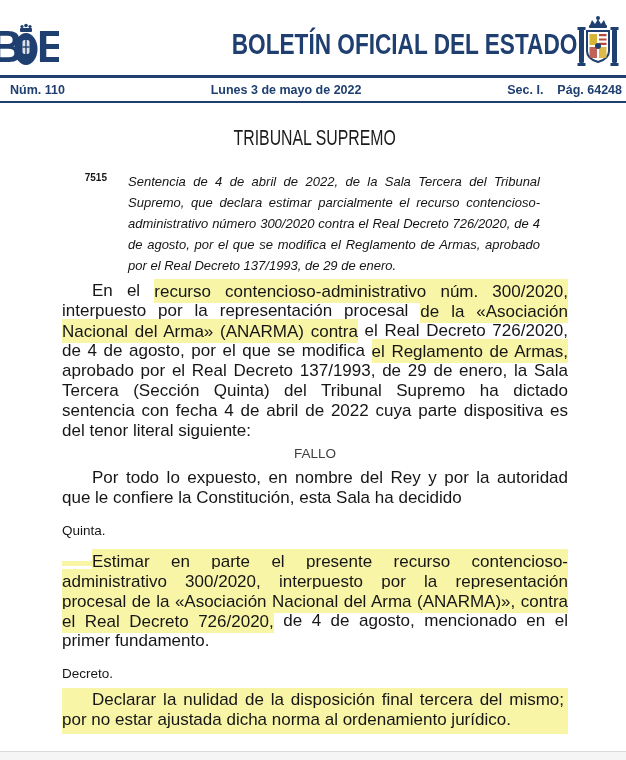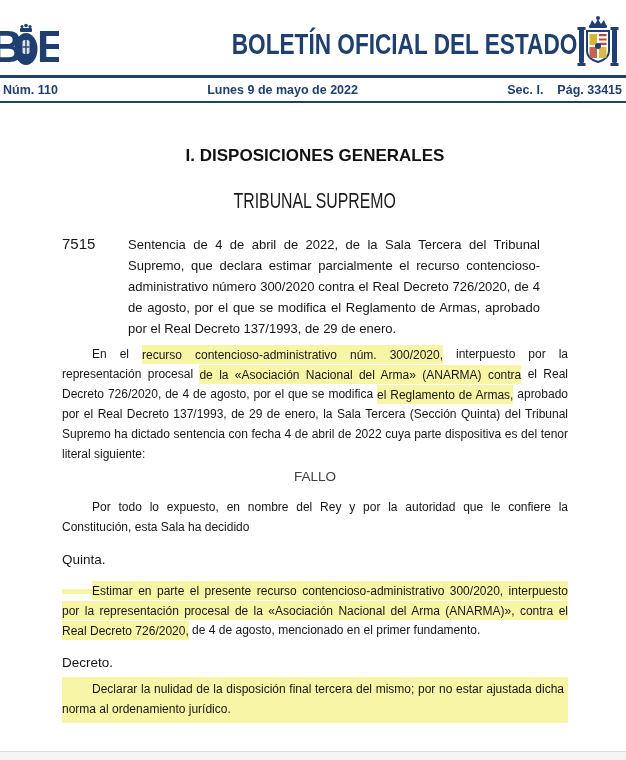--- a/index.html
+++ b/index.html
@@ -27,55 +27,55 @@
     font-size:29px;font-weight:bold;white-space:nowrap;
   }
   .main-title .squeeze{display:inline-block;transform:scaleX(0.78);transform-origin:center;}
   .coat{position:absolute;right:7px;top:15px;width:42px;height:58px;}
 
   .rule-thick{height:3px;background:var(--navy);}
   .rule-thin{height:2px;background:var(--navy);}
 
   .meta-row{
     display:flex;justify-content:space-between;align-items:center;
-    height:23px;padding:0 4px 0 3px;
+    height:23px;padding:0 4px 0 10px;
     color:var(--navy);font-weight:bold;font-size:12.5px;gap:48px;
   }
   .meta-right .gap{display:inline-block;width:14px;}
 
   
   main{display:flow-root;padding:0 58px 0 62px;}
 
   .section-heading{
     margin-top:43px;text-align:center;
     font-size:17px;font-weight:bold;color:#111;
   }
   .organ-heading{
     margin-top:22px;text-align:center;
     font-size:22px;font-weight:normal;color:#1b1b1b;white-space:nowrap;
   }
   .organ-heading .squeeze{display:inline-block;transform:scaleX(0.72);transform-origin:center;}
 
   .entry{display:flex;margin-top:20px;}
-  .entry-number{width:45px;font-weight:normal;font-size:15px;flex:0 0 45px;padding-top:1px;}
+  .entry-number{width:45px;text-align:right;font-weight:bold;font-size:10px;flex:0 0 45px;padding-top:1px;}
   .entry-summary{
     margin-left:21px;width:412px;
-    font-size:13px;line-height:21px;
+    font-style:italic;font-size:13px;line-height:21px;
     text-align:justify;
   }
 
   .body-par{
     margin-top:5px;
-    font-size:12px;line-height:20px;text-align:justify;color:#161616;
+    font-size:17px;line-height:20px;text-align:justify;color:#161616;
   }
   .sp{display:inline-block;width:30px;}
   .hl{background:var(--hl);padding:2.5px 0;}
 
   .fallo-heading{margin-top:5px;text-align:center;font-size:13.5px;color:#404040;}
-  .p-portodo{margin-top:13px;text-indent:30px;}
+  .p-portodo{margin-top:7px;text-indent:30px;}
   .ordinal{margin-top:15px;font-size:13.5px;color:#161616;text-align:left;}
   .p-estimar{margin-top:13px;}
   .p-declarar{
     margin-top:7px;text-indent:30px;
     background:var(--hl);padding:2px 4px 4px 0;
   }
 
   .bottom-strip{
     position:absolute;left:0;right:0;bottom:0;height:9px;
     background:#f5f5f5;border-top:1px solid #d9d9d9;
@@ -120,30 +120,29 @@
           <path d="M22 19 h7.5 v2.2 h-7.5 z M22 23.4 h7.5 v2.2 h-7.5 z M22 27.8 h7.5 v2.2 h-7.5 z" fill="#b5493a"></path>
           <rect x="12.5" y="32" width="7.5" height="11" fill="#b5493a" opacity="0.85"></rect>
           <rect x="22" y="32" width="7.5" height="11" fill="#d8b437" opacity="0.9"></rect>
           <circle cx="21" cy="31" r="3" fill="#1e3f6f"></circle>
         </svg>
       </div>
     </div>
     <div class="rule-thick"></div>
     <div class="meta-row">
       <span>Núm. 110</span>
-      <span>Lunes 9 de mayo de 2022</span>
+      <span>Lunes 3 de mayo de 2022</span>
       <span class="meta-right">
-        <span>Sec. I.</span><span class="gap"></span><span>Pág. 33415</span>
+        <span>Sec. I.</span><span class="gap"></span><span>Pág. 64248</span>
       </span>
     </div>
     <div class="rule-thin"></div>
   </header>
 
   <main>
-    <h2 class="section-heading">I. DISPOSICIONES GENERALES</h2>
     <h3 class="organ-heading"><span class="squeeze">TRIBUNAL SUPREMO</span></h3>
 
     <div class="entry">
       <div class="entry-number">7515</div>
       <p class="entry-summary">Sentencia de 4 de abril de 2022, de la Sala Tercera del Tribunal Supremo, que declara estimar parcialmente el recurso contencioso-administrativo número 300/2020 contra el Real Decreto 726/2020, de 4 de agosto, por el que se modifica el Reglamento de Armas, aprobado por el Real Decreto 137/1993, de 29 de enero.</p>
     </div>
 
     <p class="body-par p-recurso"><span class="sp"></span><span>En el </span><span class="hl">recurso contencioso-administrativo núm. 300/2020,</span><span> interpuesto por la representación procesal </span><span class="hl">de la «Asociación Nacional del Arma» (ANARMA) contra</span><span> el Real Decreto 726/2020, de 4 de agosto, por el que se modifica </span><span class="hl">el Reglamento de Armas,</span><span> aprobado por el Real Decreto 137/1993, de 29 de enero, la Sala Tercera (Sección Quinta) del Tribunal Supremo ha dictado sentencia con fecha 4 de abril de 2022 cuya parte dispositiva es del tenor literal siguiente:</span></p>
 
     <p class="fallo-heading">FALLO</p>

